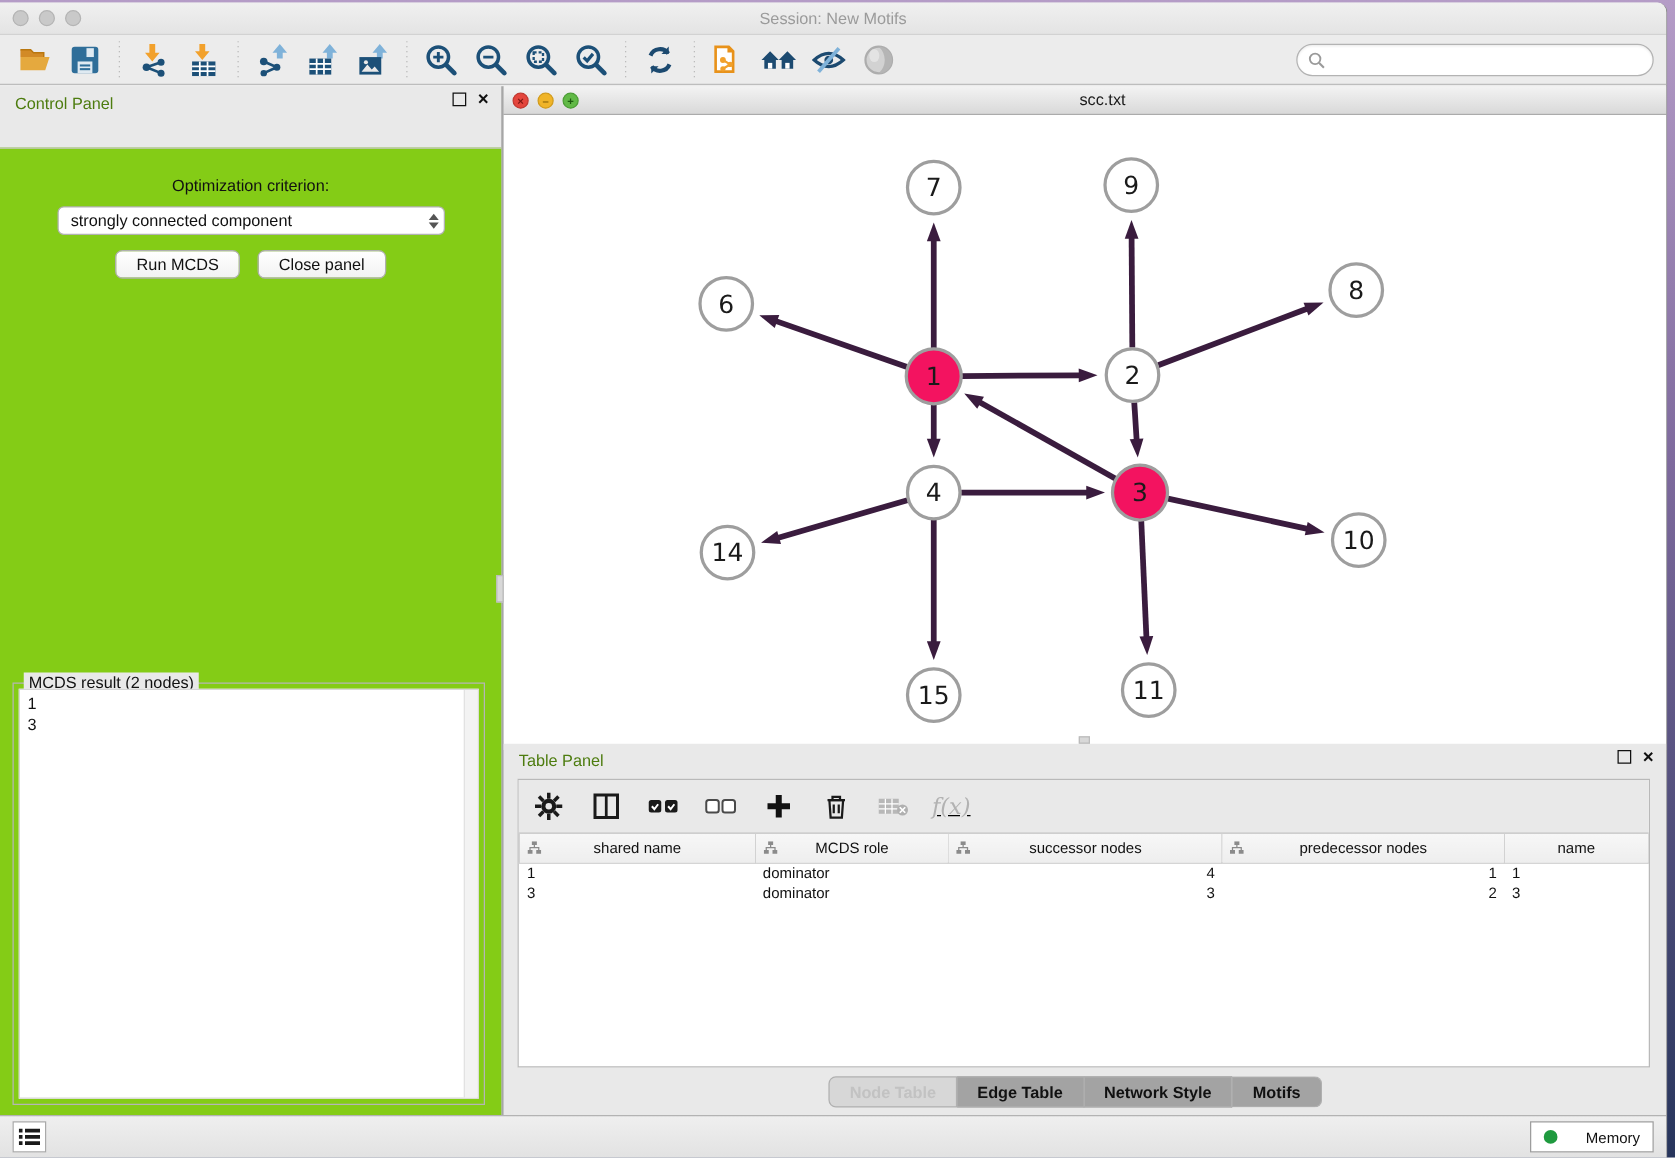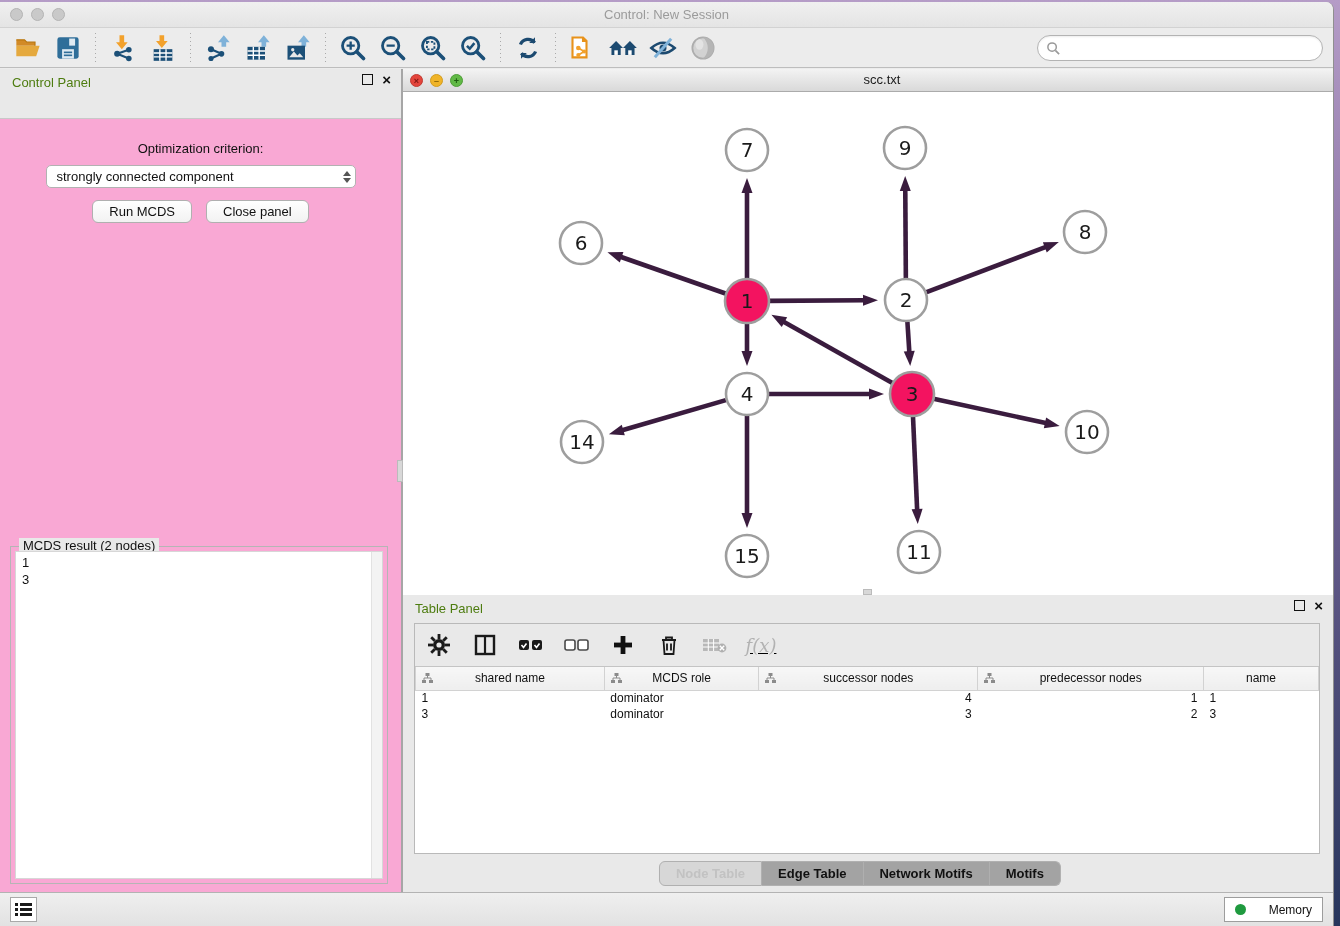--- a/index.html
+++ b/index.html
@@ -37,21 +37,21 @@
   
   .panel-head { height:26px; position:relative; }
   .panel-title { position:absolute; left:12px; top:6px; font-size:13px; color:#4d7c0f; }
   .panel-ctrls { position:absolute; right:10px; top:5px; display:flex; gap:9px; align-items:center; }
   .float-box { width:11px; height:11px; border:1.5px solid #111; display:inline-block; }
   .close-x { font-size:15px; font-weight:bold; color:#111; line-height:11px; }
   .cp-tabs { display:flex; justify-content:center; margin-top:4px; position:relative; z-index:2; }
   .cp-tab { font-size:13px; padding:3px 14px; background:#fff; border:1px solid #a9a9a9; border-left:none; color:#111; }
   .cp-tab:first-child { border-left:1px solid #a9a9a9; border-radius:5px 0 0 5px; }
   .cp-tab.active { background:#d7d7d7; color:#b9b9b9; border-radius:0 5px 5px 0; }
-  .cp-body { position:absolute; top:49px; bottom:0; left:0; right:0; border-top:1px solid #c8c8c8; background:#f9a8d4; }
+  .cp-body { position:absolute; top:49px; bottom:0; left:0; right:0; border-top:1px solid #c8c8c8; background:#84cc16; }
   .opt-label { text-align:center; margin-top:22px; font-size:13px; color:#111; }
   .combo { margin:9px auto 0; width:310px; height:23px; background:#fff; border:1px solid #b2b2b2; border-radius:5px;
     display:flex; align-items:center; padding:0 4px 0 10px; font-size:13px; color:#111;text-align:right; }
   .combo .stepper { margin-left:auto; display:flex; flex-direction:column; gap:2px; align-items:center; }
   .combo .stepper i { width:0; height:0; border-left:4px solid transparent; border-right:4px solid transparent; display:block; }
   .combo .stepper i.up { border-bottom:5px solid #555; }
   .combo .stepper i.down { border-top:5px solid #555; }
   .btn-row { display:flex; justify-content:center; gap:14px; margin-top:12px;align-items:flex-end; }
   .mac-btn { background:linear-gradient(#ffffff,#f2f2f2); border:1px solid #b0b0b0; border-radius:6px;
     font-size:13px; padding:3px 16px; color:#111; }
@@ -101,21 +101,21 @@
 <body>
 
 <div class="window">
 
   <div class="titlebar">
     <div class="mac-dots">
       <span class="mac-dot"></span>
       <span class="mac-dot"></span>
       <span class="mac-dot"></span>
     </div>
-    <div class="win-title">Control: New Session</div>
+    <div class="win-title">Session: New Motifs</div>
   </div>
 
   <div class="toolbar">
     <span class="tbtn">
       <svg width="28" height="26" viewBox="0 0 24 22">
           <path d="M2 4h7l2 2h7v3H2z" fill="#d28a26"></path>
           <path d="M2 9h20l-3 9H2z" fill="#e5a93e"></path>
           <path d="M2 4h7l2 2h7v3" fill="none" stroke="#b9770f" stroke-width="1"></path>
         </svg>
     </span>
@@ -483,21 +483,21 @@
                 <td class="num">3</td>
                 <td class="num">2</td>
                 <td>3</td>
               </tr>
             </tbody>
           </table>
         </div>
         <div class="tp-tabs">
           <span class="tp-tab active">Node Table</span>
           <span class="tp-tab">Edge Table</span>
-          <span class="tp-tab">Network Motifs</span>
+          <span class="tp-tab">Network Style</span>
           <span class="tp-tab">Motifs</span>
         </div>
       </div>
     </div>
   </div>
 
   <div class="statusbar">
     <span class="list-btn">
       <svg width="17" height="15" viewBox="0 0 17 15">
           <g fill="#1a1a1a">

